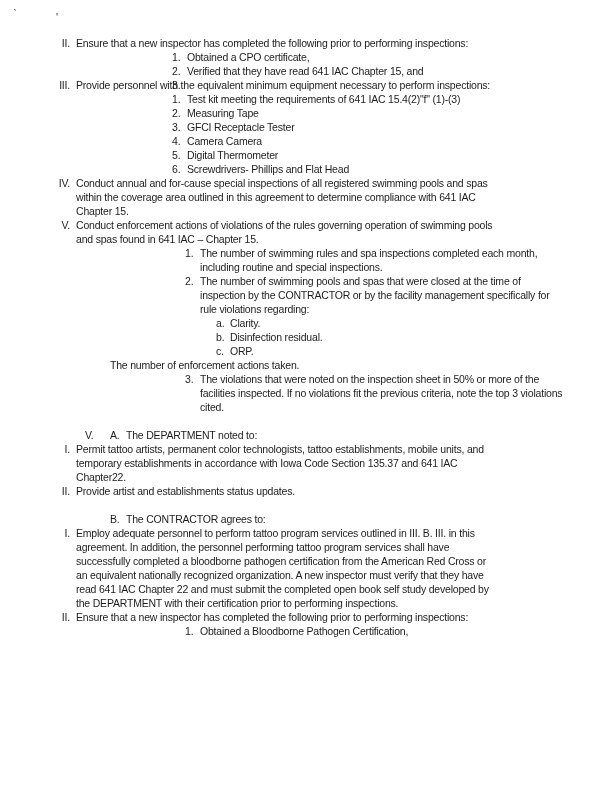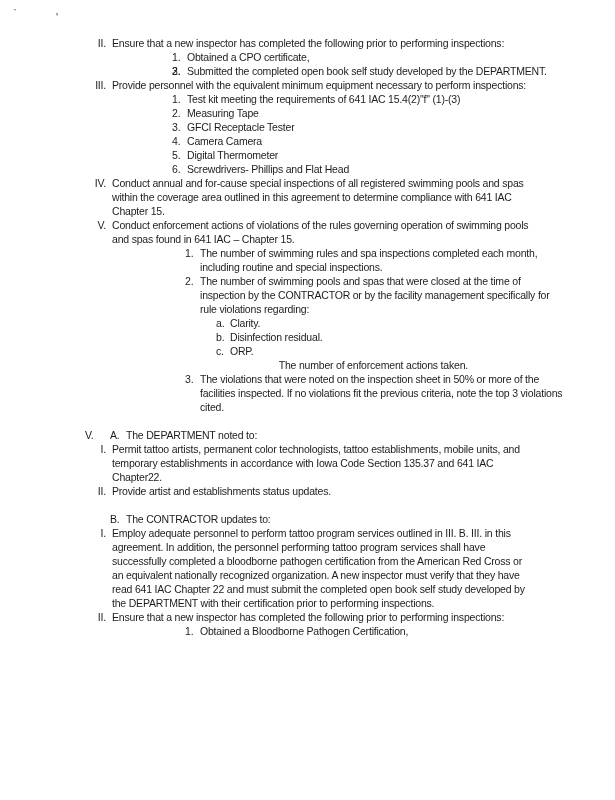--- a/index.html
+++ b/index.html
@@ -35,33 +35,33 @@
   }
   .li { position: relative; }
   .mk { position: absolute; top: 0; white-space: nowrap; }
 
   .lv-sec    { margin-left: 100px; width: 470px; }
   .lv-sec    > .mk { left: -15px; }
 
   .lv-letter { margin-left: 126px; width: 444px; }
   .lv-letter > .mk { left: -16px; }
 
-  .lv-roman  { margin-left: 112px; width: 420px; }
+  .lv-roman  { margin-left: 76px; width: 420px; }
   .lv-roman  > .mk { left: -24px; width: 18px; text-align: right; }
 
   .lv-num    { margin-left: 187px; width: 383px; }
   .lv-num    > .mk { left: -15px; }
 
   .lv-num2   { margin-left: 200px; width: 368px; }
   .lv-num2   > .mk { left: -15px; }
 
   .lv-alpha  { margin-left: 230px; width: 340px; }
   .lv-alpha  > .mk { left: -14px; }
 
-  .lv-plain  { margin-left: 82px; width: 386px; text-align: right; }
+  .lv-plain  { margin-left: 110px; width: 386px; }
 
   .gap { margin-top: 14px; }
 </style>
 </head>
 <body>
 
 <div class="page">
 
   <span class="artifact a1">`</span>
   <span class="artifact a2">'</span>
@@ -71,24 +71,24 @@
     <div class="li lv-roman">
       <span class="mk">II.</span>
       <span>Ensure that a new inspector has completed the following prior to performing inspections:</span>
     </div>
     <div class="li lv-num">
       <span class="mk">1.</span>
       <span>Obtained a CPO certificate,</span>
     </div>
     <div class="li lv-num">
       <span class="mk">2.</span>
+      <span>Verified that they have read 641 IAC Chapter 15, and</span>
     </div>
     <div class="li lv-num">
       <span class="mk">3.</span>
-      <span>Submitted the completed open book self study developed by the DEPARTMENT.</span>
     </div>
     <div class="li lv-roman">
       <span class="mk">III.</span>
       <span>Provide personnel with the equivalent minimum equipment necessary to perform inspections:</span>
     </div>
     <div class="li lv-num">
       <span class="mk">1.</span>
       <span>Test kit meeting the requirements of 641 IAC 15.4(2)"f" (1)-(3)</span>
     </div>
     <div class="li lv-num">
@@ -158,21 +158,21 @@
       <span class="mk">I.</span>
       <span>Permit tattoo artists, permanent color technologists, tattoo establishments, mobile units, and temporary establishments in accordance with Iowa Code Section 135.37 and 641 IAC Chapter22.</span>
     </div>
     <div class="li lv-roman">
       <span class="mk">II.</span>
       <span>Provide artist and establishments status updates.</span>
     </div>
 
     <div class="li lv-letter gap">
       <span class="mk">B.</span>
-      <span>The CONTRACTOR updates to:</span>
+      <span>The CONTRACTOR agrees to:</span>
     </div>
     <div class="li lv-roman">
       <span class="mk">I.</span>
       <span>Employ adequate personnel to perform tattoo program services outlined in III. B. III. in this agreement.  In addition, the personnel performing tattoo program services shall have successfully completed a bloodborne pathogen certification from the American Red Cross or an equivalent nationally recognized organization.  A new inspector must verify that they have read 641 IAC Chapter 22 and must submit the completed open book self study developed by the DEPARTMENT with their certification prior to performing inspections.</span>
     </div>
     <div class="li lv-roman">
       <span class="mk">II.</span>
       <span>Ensure that a new inspector has completed the following prior to performing inspections:</span>
     </div>
     <div class="li lv-num2">

